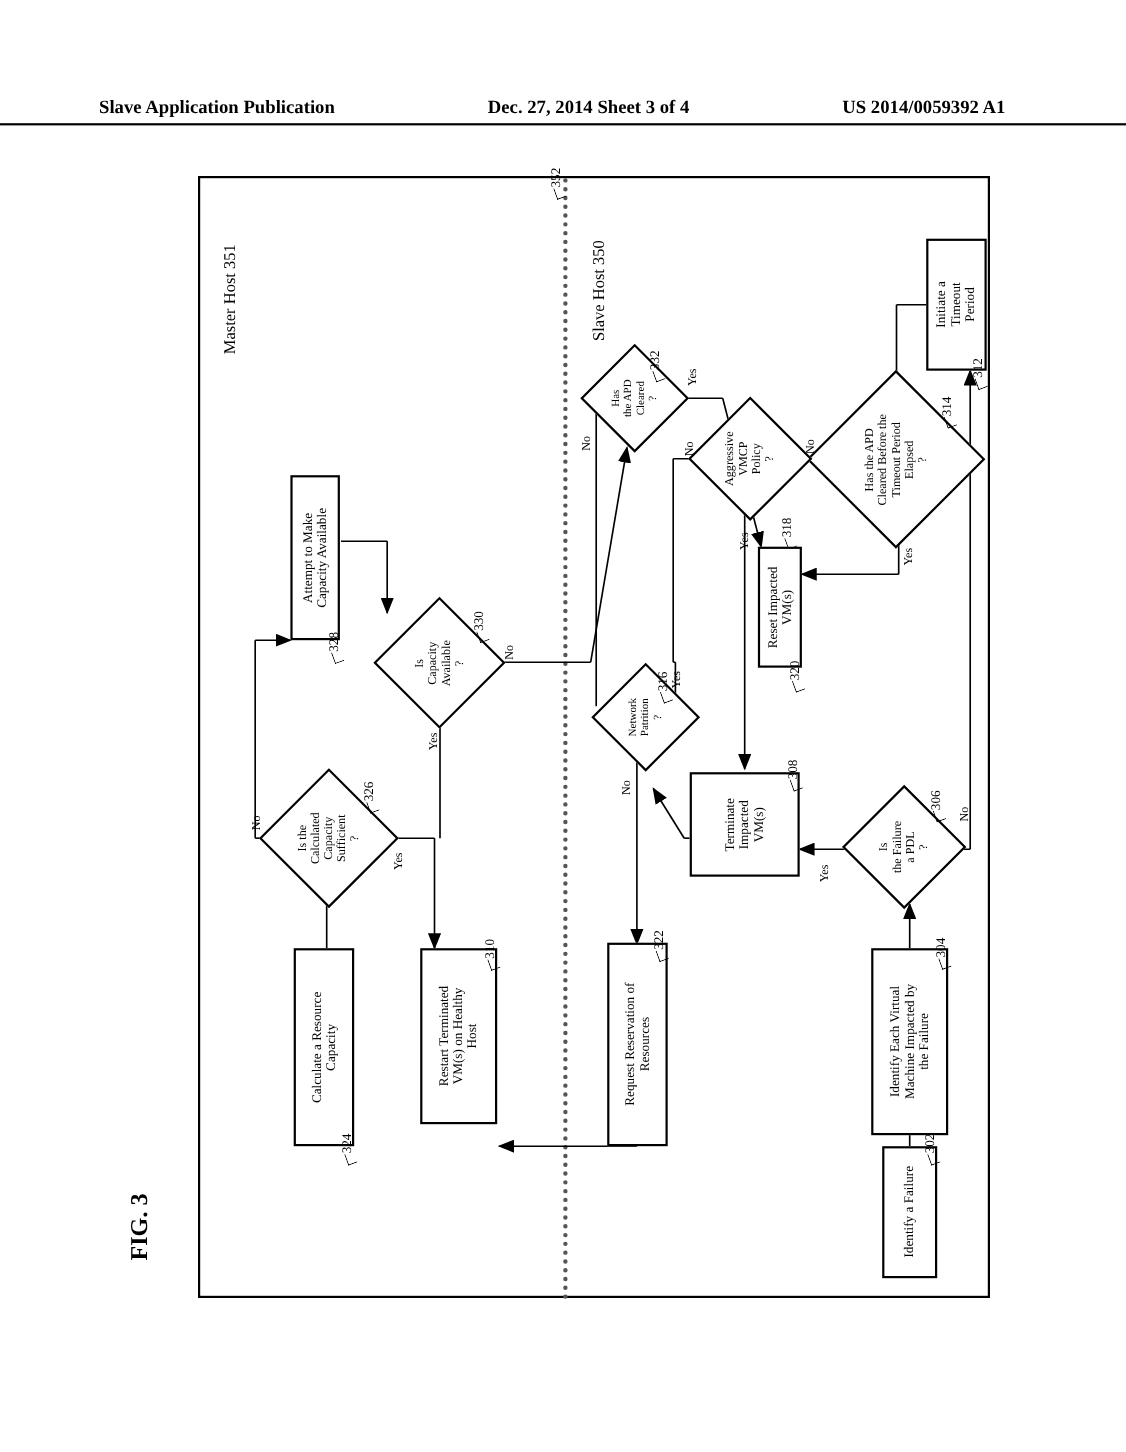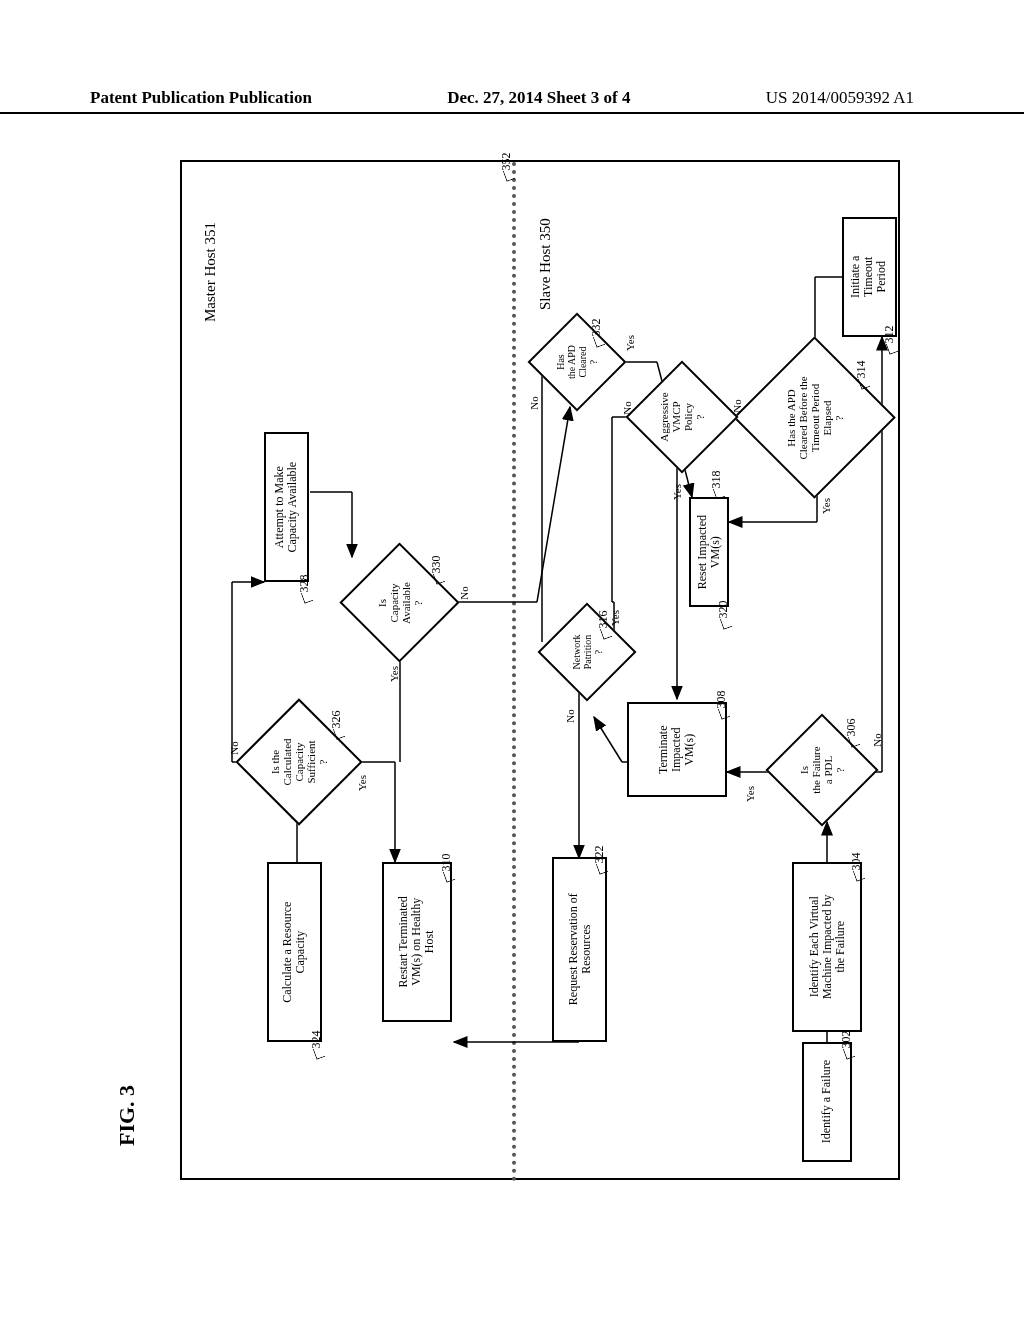--- a/index.html
+++ b/index.html
@@ -17,21 +17,21 @@
     width: 1024px;
     display: flex;
     justify-content: space-between;
     padding: 0 110px 0 90px;
     font-size: 17px;
     border-bottom: 2px solid #000;
     padding-bottom: 4px;
   }
   .header-left { font-weight: bold; }
   .header-mid { font-weight: bold; }
-  .header-right { font-weight: normal; }
+  .header-right { font-weight: bold; }
 
   .figure-area {
     position: absolute;
     top: 160px;
     left: 120px;
     width: 780px;
     height: 1030px;
   }
 
   .fig-label {
@@ -144,21 +144,21 @@
     left: 0;
     width: 720px;
     height: 1020px;
     pointer-events: none;
   }
 </style>
 </head>
 <body>
 
 <div class="header">
-  <span class="header-left">Patent Publication Publication</span>
+  <span class="header-left">Slave Application Publication</span>
   <span class="header-mid">Dec. 27, 2014   Sheet 3 of 4</span>
   <span class="header-right">US 2014/0059392 A1</span>
 </div>
 
 <div class="figure-area">
 
   <div class="fig-label">FIG. 3</div>
 
   <div class="outer-box">
 

